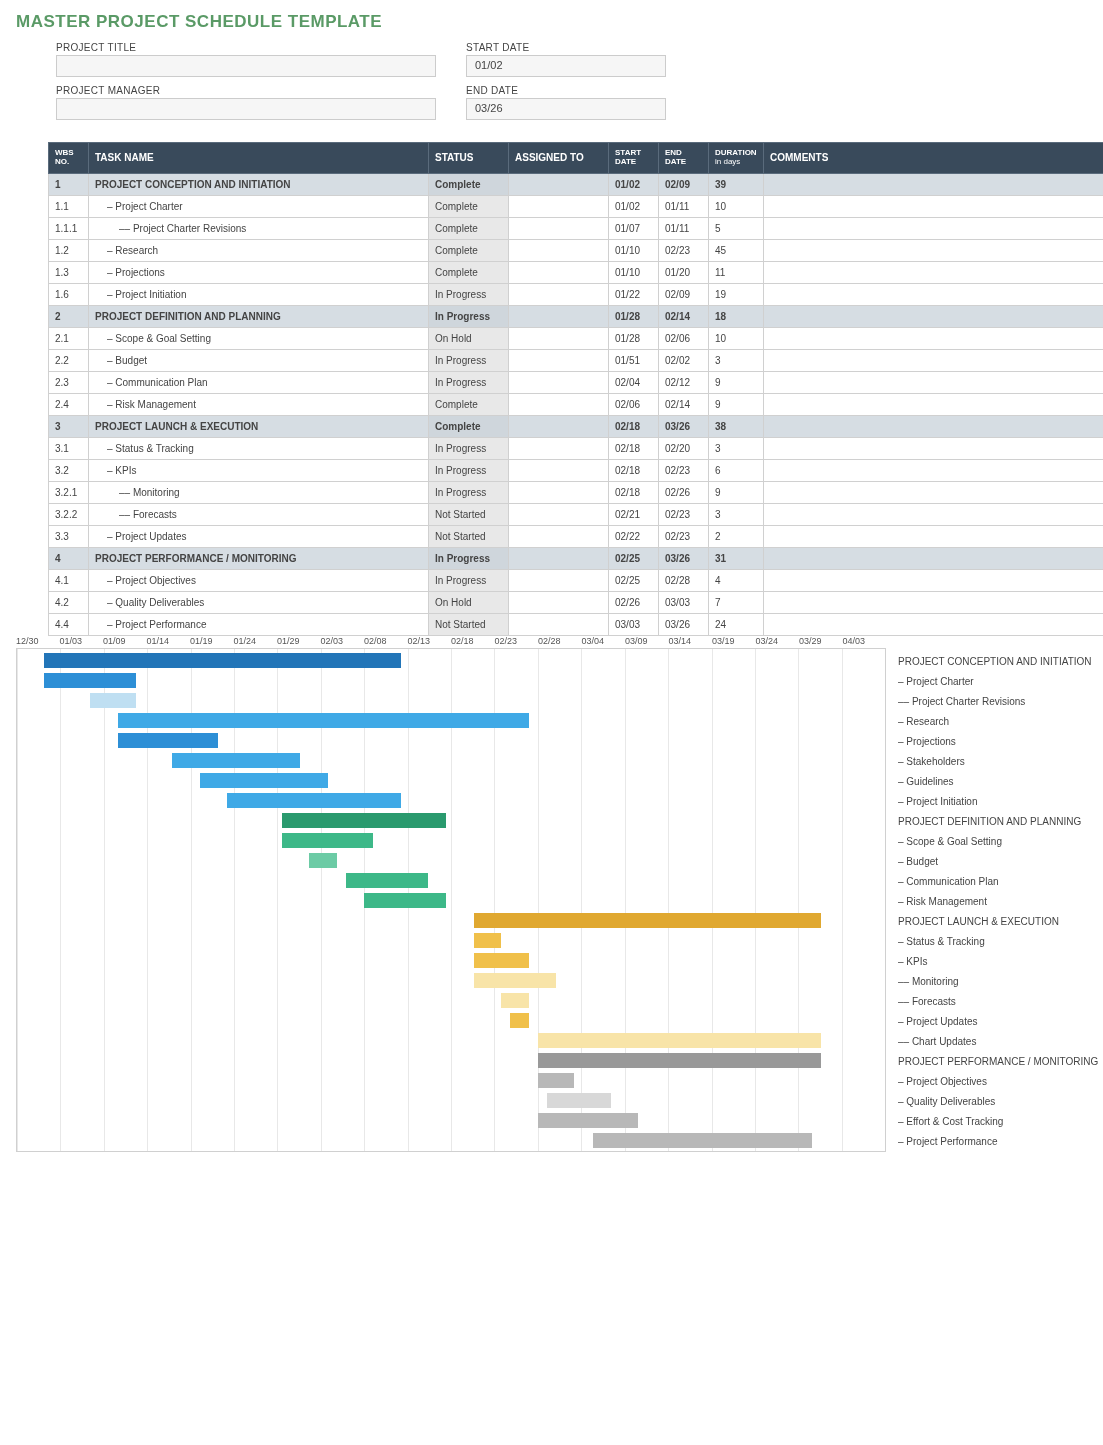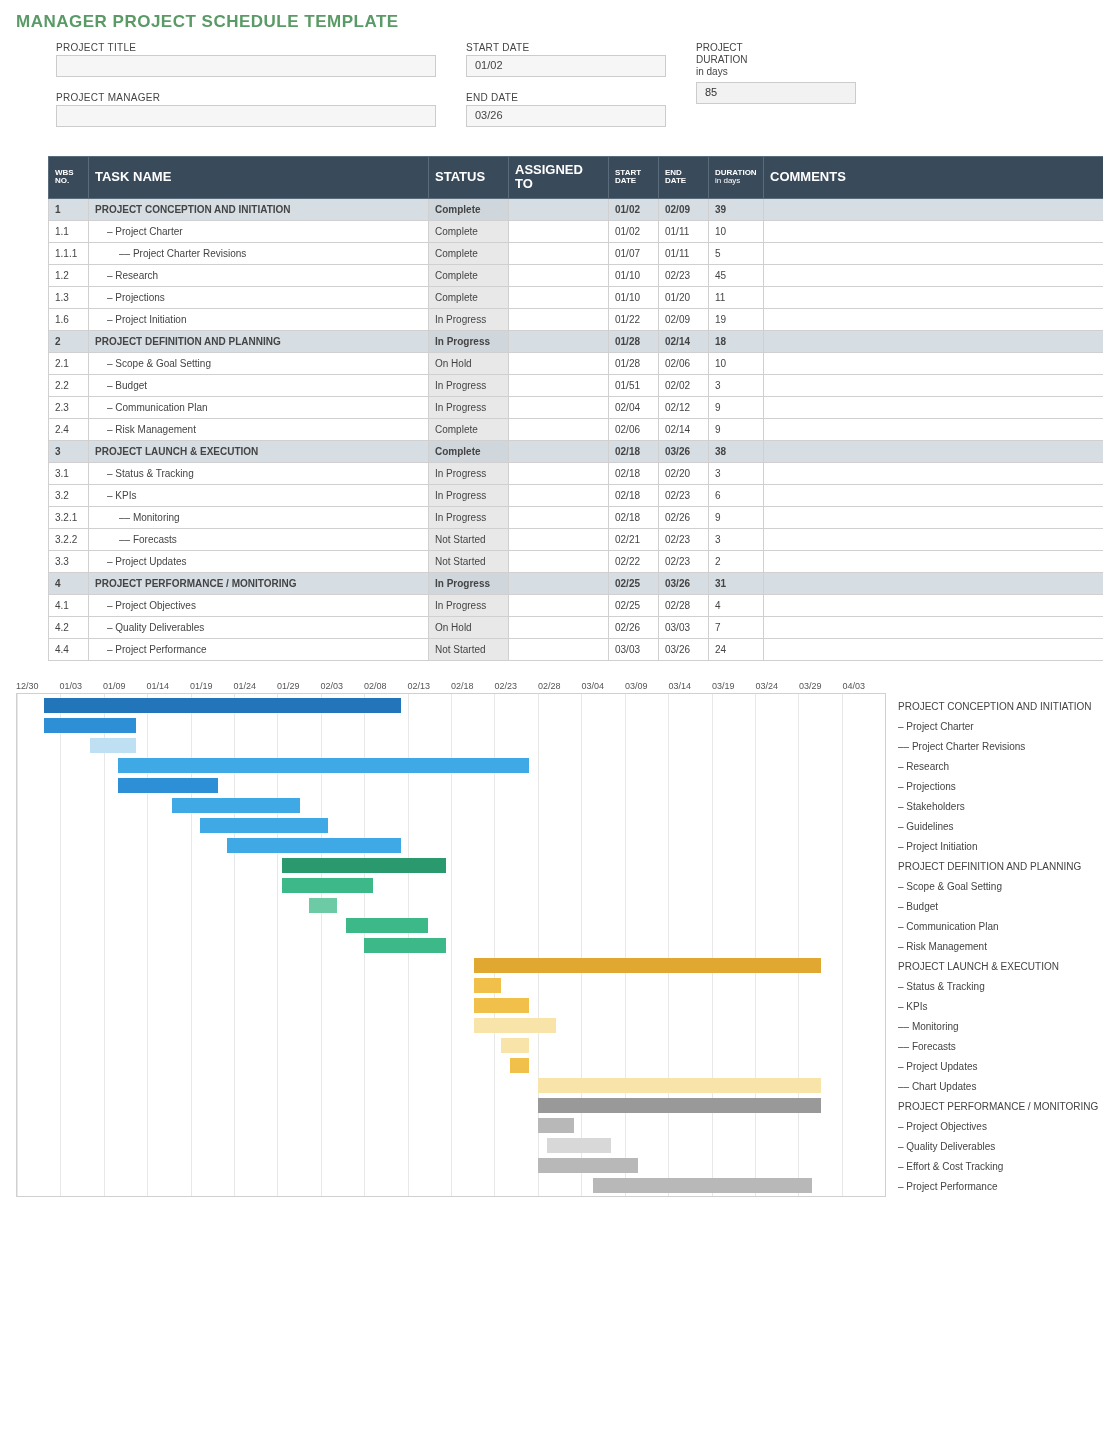--- a/index.html
+++ b/index.html
@@ -1,41 +1,41 @@
 <!DOCTYPE html>
 <html><head>
 <meta charset="utf-8">
 <style>
   * { box-sizing: border-box; margin: 0; padding: 0; }
   body { font-family: Arial, sans-serif; font-size: 11px; background: #fff; color: #333; padding: 12px 16px 24px; }
   h1 { color: #5a9a66; font-size: 17px; font-weight: 700; letter-spacing: 0.5px; margin-bottom: 10px; }
   .header-grid { display: grid; grid-template-columns: 380px 200px 160px; column-gap: 30px; margin-bottom: 14px; margin-left: 40px; }
   .hlabel { font-size: 10px; color: #444; margin-bottom: 2px; letter-spacing: 0.3px; }
   .hfield { border: 1px solid #ccc; background: #f6f6f6; height: 22px; padding: 3px 8px; font-size: 11px; color: #444; }
-  .hcell { margin-bottom: 15px; }
+  .hcell { margin-bottom: 8px; }
   .dur-label { font-size: 10px; color: #444; line-height: 1.2; }
   .dur-val { border: 1px solid #ccc; background: #f2f2f2; height: 22px; padding: 3px 8px; font-size: 11px; text-align: left; margin-top: 4px; }
 
   table.sched { width: 100%; border-collapse: collapse; font-size: 10px; margin-left: 32px; }
-  table.sched th { background: #394a5b; color: #fff; font-size: 13px; font-weight: 700; padding: 6px 6px; text-align: left; border: 1px solid #5a6b7c; line-height: 1.1; }
+  table.sched th { background: #394a5b; color: #fff; font-size: 10px; font-weight: 700; padding: 6px 6px; text-align: left; border: 1px solid #5a6b7c; line-height: 1.1; }
   table.sched th.small { font-size: 8px; }
   table.sched td { border: 1px solid #d0d0d0; padding: 4px 6px; height: 22px; color: #444; }
   tr.sec td { background: #d6dde3; font-weight: 700; }
   td.stat { background: #e8e8e8; }
   tr.sec td.stat { background: #cfd6dc; }
   .col-wbs { width: 40px; }
   .col-task { width: 340px; }
   .col-status { width: 80px; }
   .col-assigned { width: 100px; }
   .col-start { width: 50px; text-align: left; }
   .col-end { width: 50px; }
   .col-dur { width: 55px; }
   .col-comments { width: auto; }
 
-  .gantt-wrap { margin-top: 20px; display: flex; }
+  .gantt-wrap { display: flex; }
   .gantt-left { flex: 0 0 870px; }
   .gantt-axis { display: flex; font-size: 9px; color: #555; margin-bottom: 2px; }
   .gantt-axis span { flex: 1; text-align: left; }
   .gantt-body { border: 1px solid #d0d0d0; position: relative; padding: 2px 0; height: 500px; }
   .gantt-grid { position: absolute; inset: 0; display: flex; pointer-events: none; }
   .gantt-grid div { flex: 1; border-left: 1px solid #e8e8e8; }
   .gantt-row { height: 20px; position: relative; }
   .gantt-bar { position: absolute; top: 2px; height: 15px; }
   .gantt-legend { flex: 1; padding-left: 12px; padding-top: 16px; font-size: 10px; color: #444; }
   .gantt-legend div { height: 20px; line-height: 20px; white-space: nowrap; }
@@ -50,21 +50,21 @@
   .c-yellow { background: #f0c04a; }
   .c-yellowdark { background: #e0a830; }
   .c-yellowlite { background: #f8e4a8; }
   .c-grey { background: #b8b8b8; }
   .c-greydark { background: #999; }
   .c-greylite { background: #d8d8d8; }
 </style>
 </head>
 <body>
 
-<h1>MANAGER PROJECT SCHEDULE TEMPLATE</h1>
+<h1>MASTER PROJECT SCHEDULE TEMPLATE</h1>
 
 <div class="header-grid">
   <div>
     <div class="hcell">
       <div class="hlabel">PROJECT TITLE</div>
       <div class="hfield"></div>
     </div>
     <div class="hcell">
       <div class="hlabel">PROJECT MANAGER</div>
       <div class="hfield"></div>
@@ -72,26 +72,20 @@
   </div>
   <div>
     <div class="hcell">
       <div class="hlabel">START DATE</div>
       <div class="hfield">01/02</div>
     </div>
     <div class="hcell">
       <div class="hlabel">END DATE</div>
       <div class="hfield">03/26</div>
     </div>
-  </div>
-  <div>
-    <div class="dur-label">PROJECT</div>
-    <div class="dur-label">DURATION</div>
-    <div class="dur-label">in days</div>
-    <div class="dur-val">85</div>
   </div>
 </div>
 
 <table class="sched">
   <thead>
     <tr>
       <th class="col-wbs small">WBS NO.</th>
       <th class="col-task">TASK NAME</th>
       <th class="col-status">STATUS</th>
       <th class="col-assigned">ASSIGNED TO</th>

